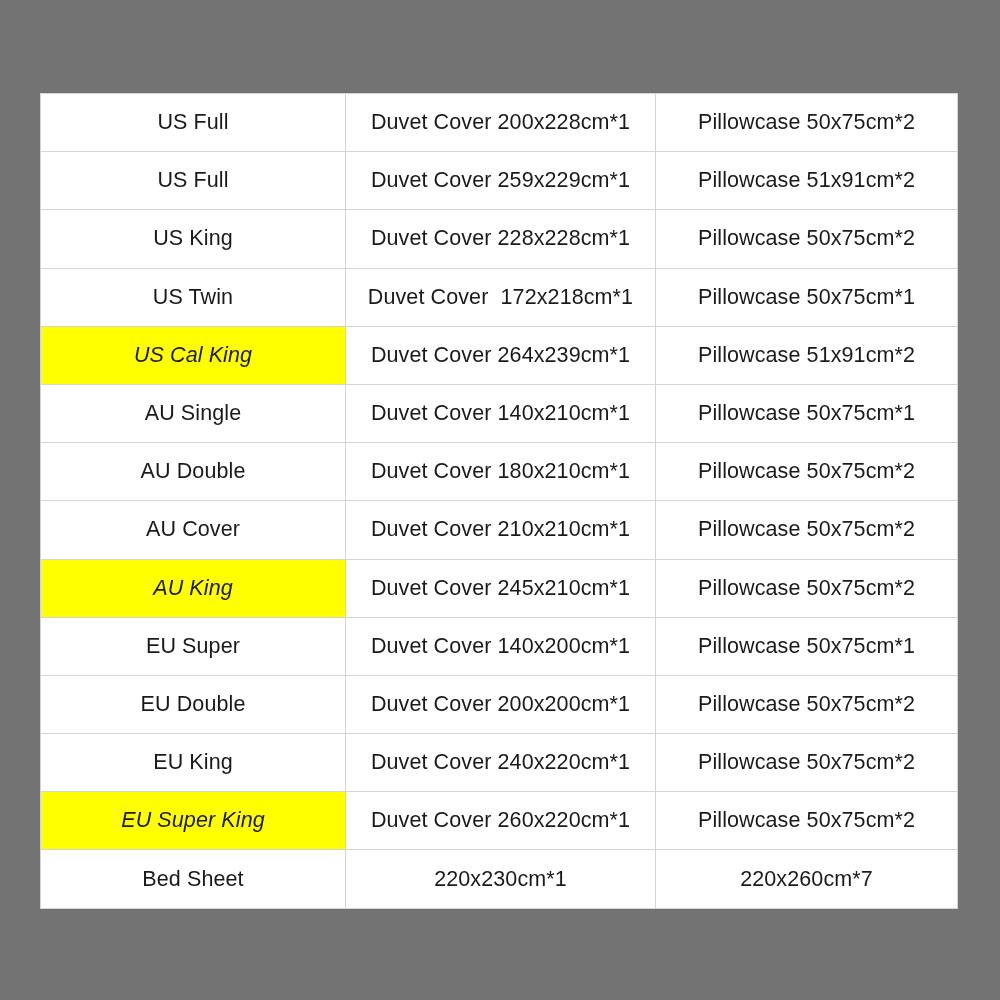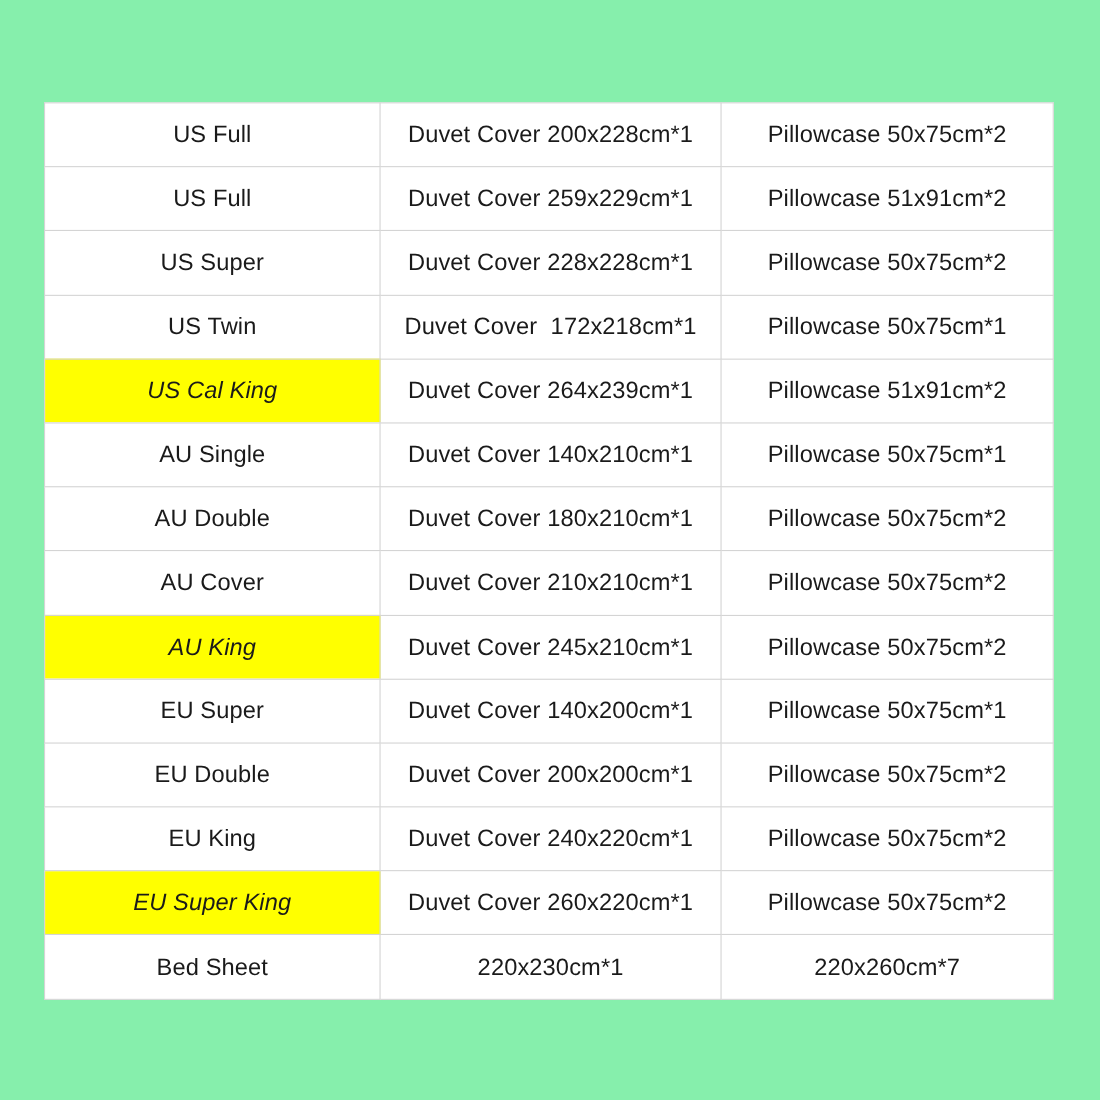--- a/index.html
+++ b/index.html
@@ -8,21 +8,21 @@
     width: 1000px;
     height: 1000px;
     background: #ffffff;
     font-family: "Liberation Sans", sans-serif;
   }
 
   #stage {
     position: relative;
     width: 1000px;
     height: 1000px;
-    background: #86efac;
+    background: #737373;
     overflow: hidden;
   }
 
   #size-table {
     position: absolute;
     left: 40px;
     top: 93px;
     width: 917px;
     border-collapse: collapse;
     table-layout: fixed;
@@ -71,21 +71,21 @@
           <td class="cell-size">US Full</td>
           <td class="cell-duvet">Duvet Cover 200x228cm*1</td>
           <td class="cell-pillow">Pillowcase 50x75cm*2</td>
         </tr>
         <tr>
           <td class="cell-size">US Full</td>
           <td class="cell-duvet">Duvet Cover 259x229cm*1</td>
           <td class="cell-pillow">Pillowcase 51x91cm*2</td>
         </tr>
         <tr>
-          <td class="cell-size">US Super</td>
+          <td class="cell-size">US King</td>
           <td class="cell-duvet">Duvet Cover 228x228cm*1</td>
           <td class="cell-pillow">Pillowcase 50x75cm*2</td>
         </tr>
         <tr>
           <td class="cell-size">US Twin</td>
           <td class="cell-duvet">Duvet Cover  172x218cm*1</td>
           <td class="cell-pillow">Pillowcase 50x75cm*1</td>
         </tr>
         <tr>
           <td class="cell-size highlight">US Cal King</td>

